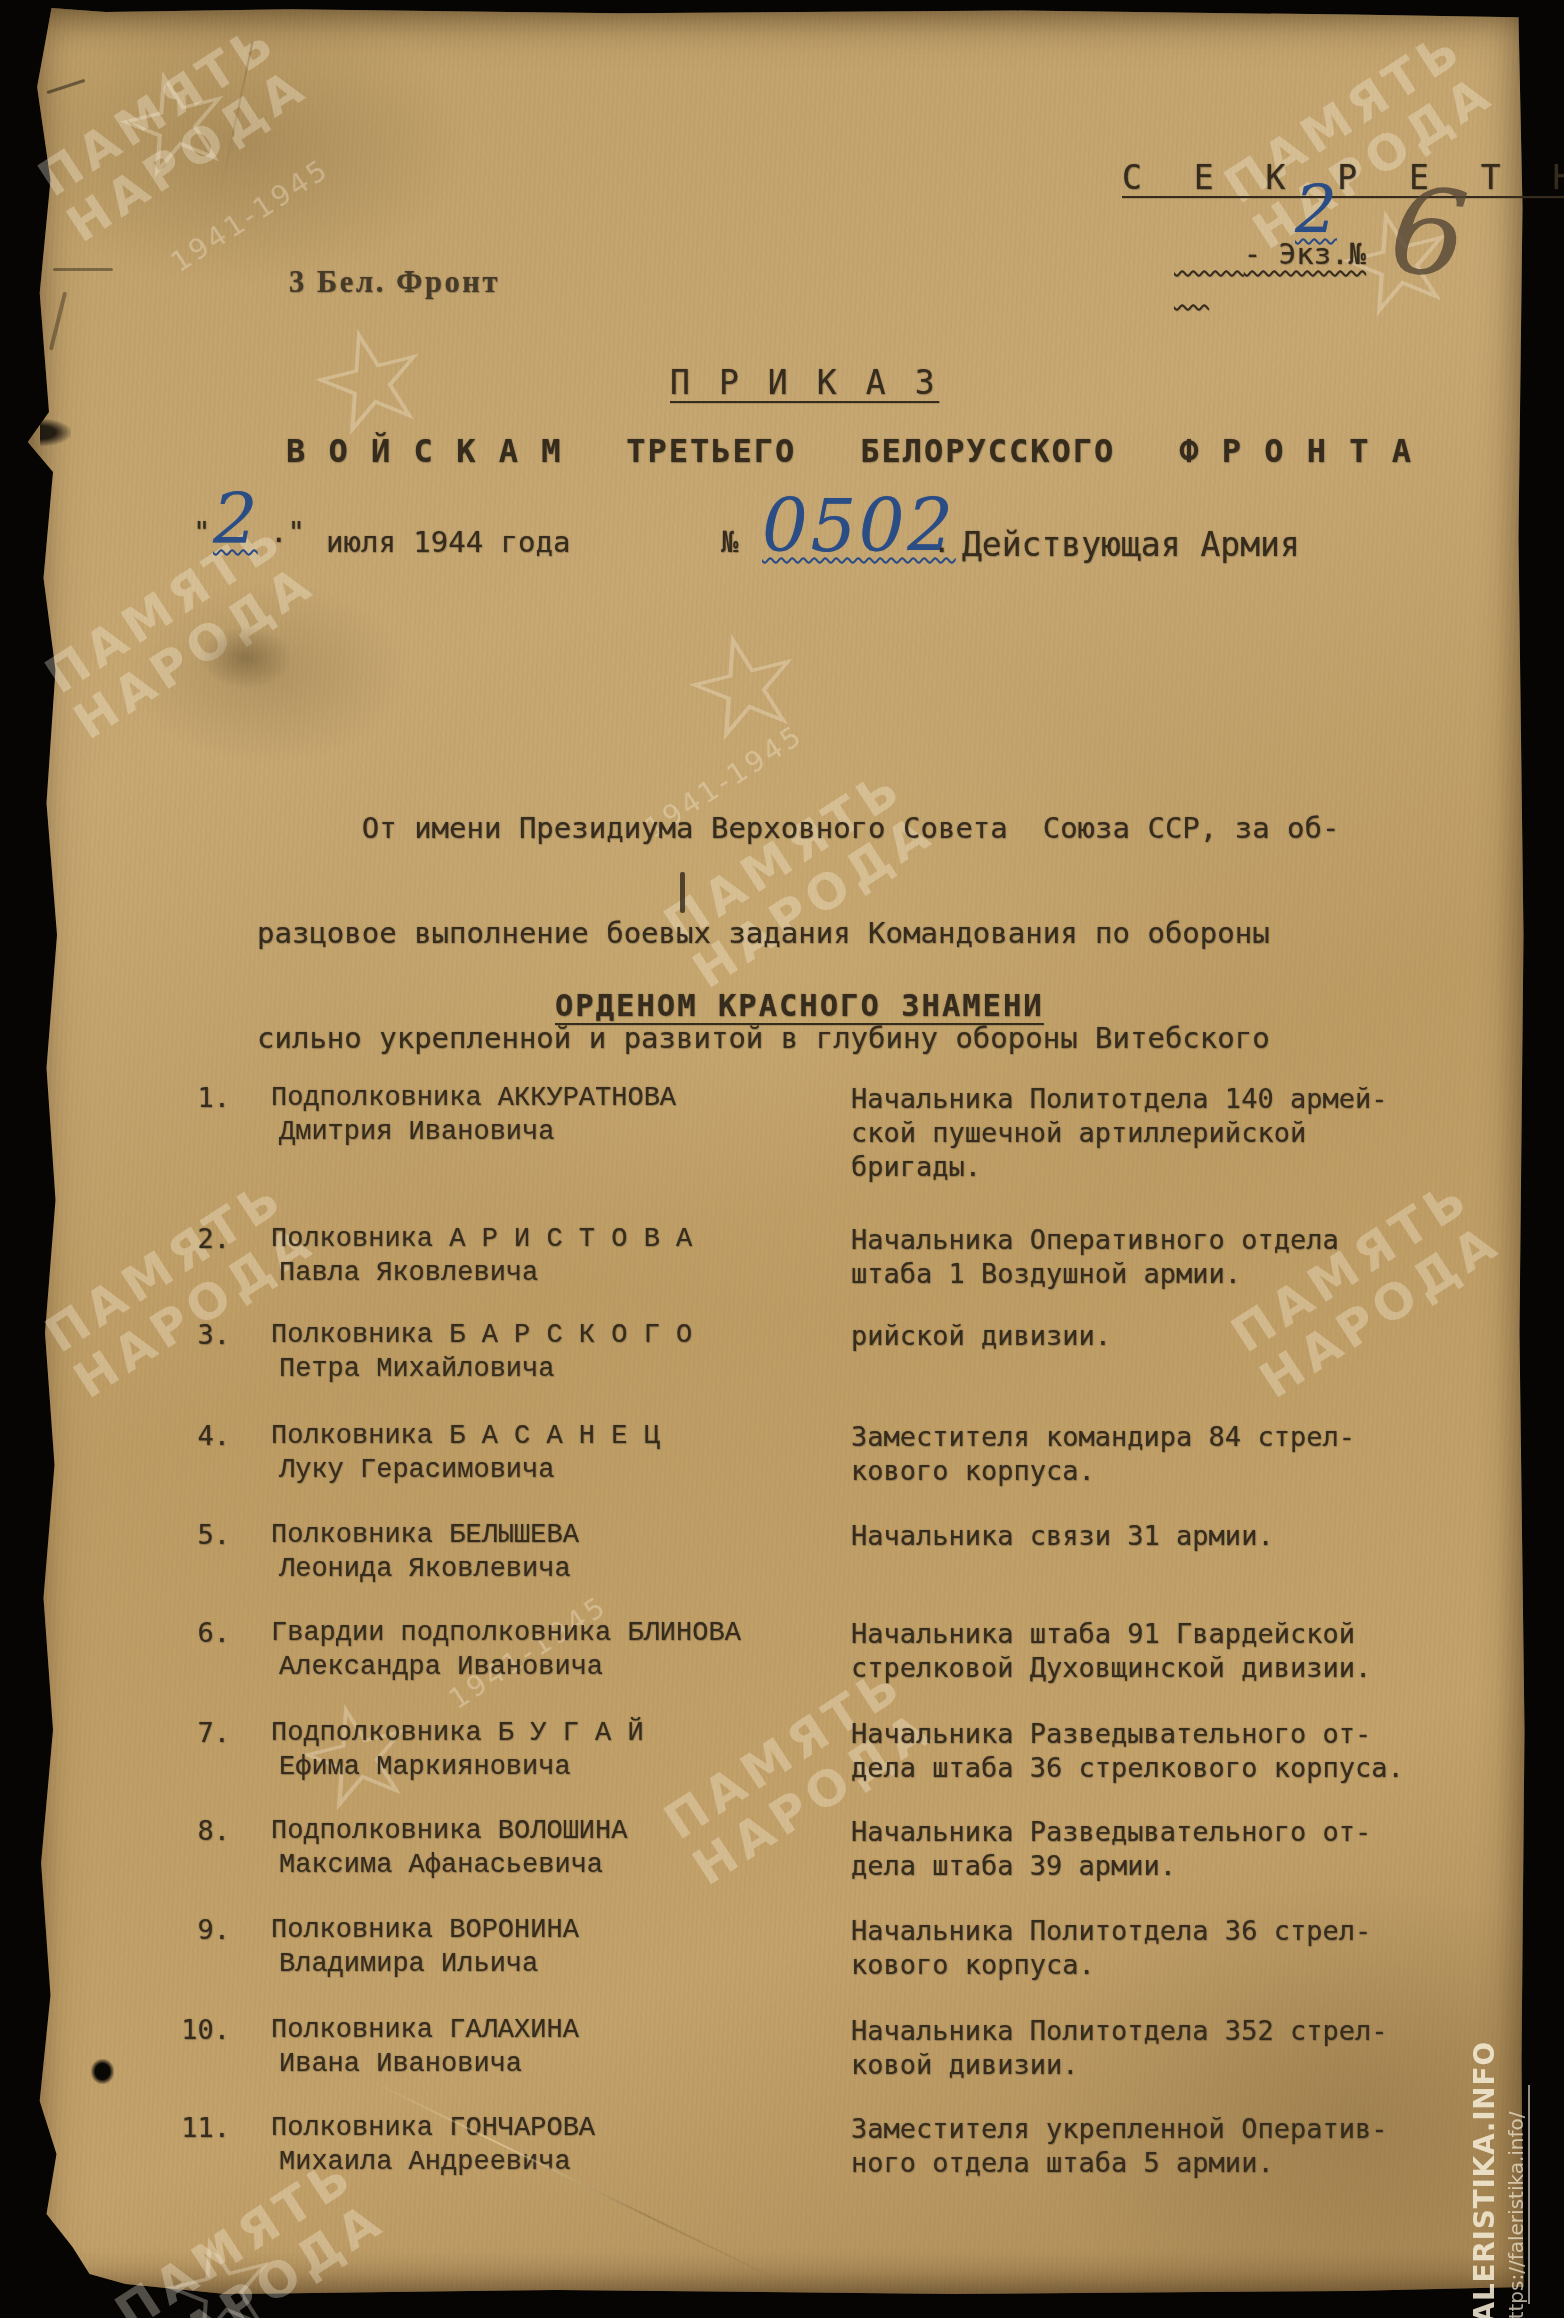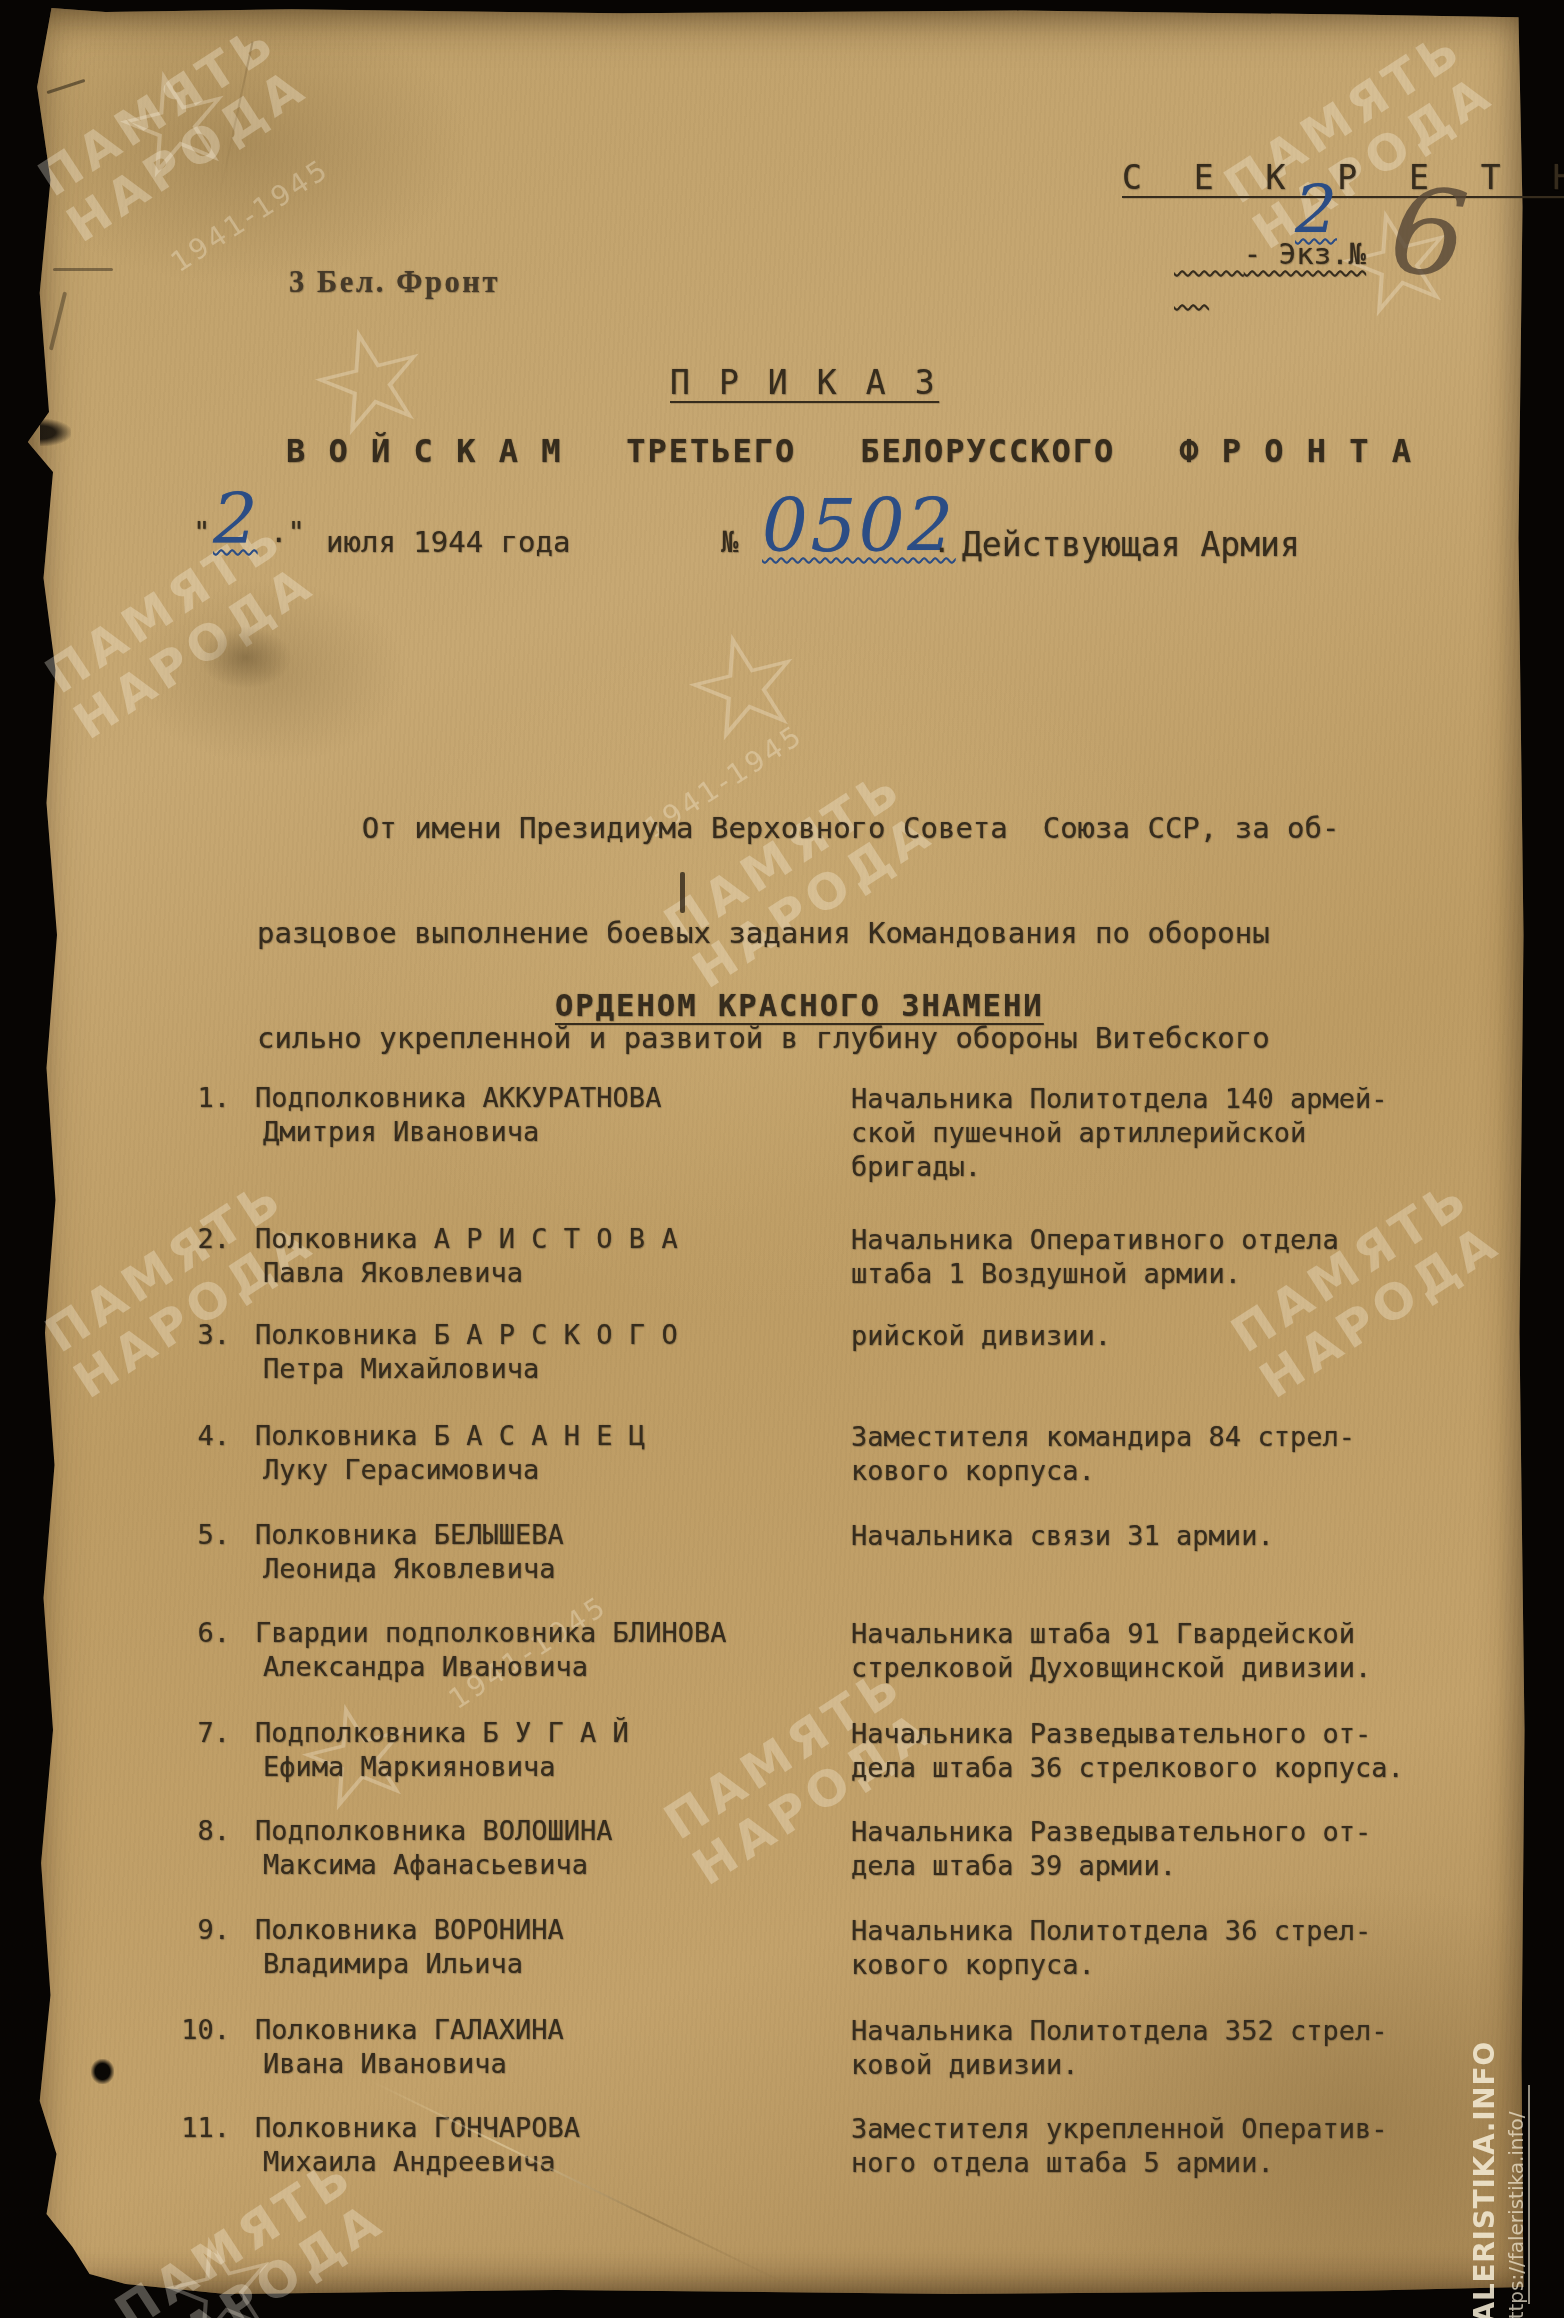--- a/index.html
+++ b/index.html
@@ -36,21 +36,21 @@
   
   .wm{position:absolute;color:rgba(255,248,232,0.30);font-family:"DejaVu Sans",sans-serif;font-weight:bold;
       transform:rotate(-33deg);letter-spacing:6px;line-height:1.1;text-align:center;font-size:49px;white-space:pre;}
   .wm-star{position:absolute;color:rgba(255,248,232,0.28);font-family:"DejaVu Sans",sans-serif;
            transform:rotate(-14deg);font-size:139px;line-height:1;}
   .wm-years{position:absolute;color:rgba(255,248,232,0.30);font-family:"DejaVu Sans",sans-serif;
             transform:rotate(-33deg);font-size:28px;letter-spacing:3.3px;white-space:pre;}
   
   .entry{position:absolute;left:0;width:1565px;font-size:27px;line-height:34px;}
   .entry .num{position:absolute;left:152px;top:0;width:78px;text-align:right;}
-  .entry .nm{position:absolute;left:255px;top:0;}
+  .entry .nm{position:absolute;left:271px;top:0;font-family:Liberation Mono, monospace;}
   .entry .nm .l2{margin-left:8px;}
   .entry .ps{position:absolute;left:851px;top:1.3px;}
   .line{position:relative;color:#362c1d;text-shadow:0 0 1.3px rgba(54,44,29,0.55),0.7px 0.7px 0.7px rgba(54,44,29,0.25);
         white-space:pre;}
   
   .blemish{position:absolute;}
   
   .site-name{position:absolute;font-family:"DejaVu Sans",sans-serif;font-weight:bold;
              color:rgba(243,233,211,0.88);transform:rotate(-90deg);white-space:pre;letter-spacing:0.7px;}
   .site-url{position:absolute;font-family:"DejaVu Sans",sans-serif;color:rgba(243,233,211,0.72);

